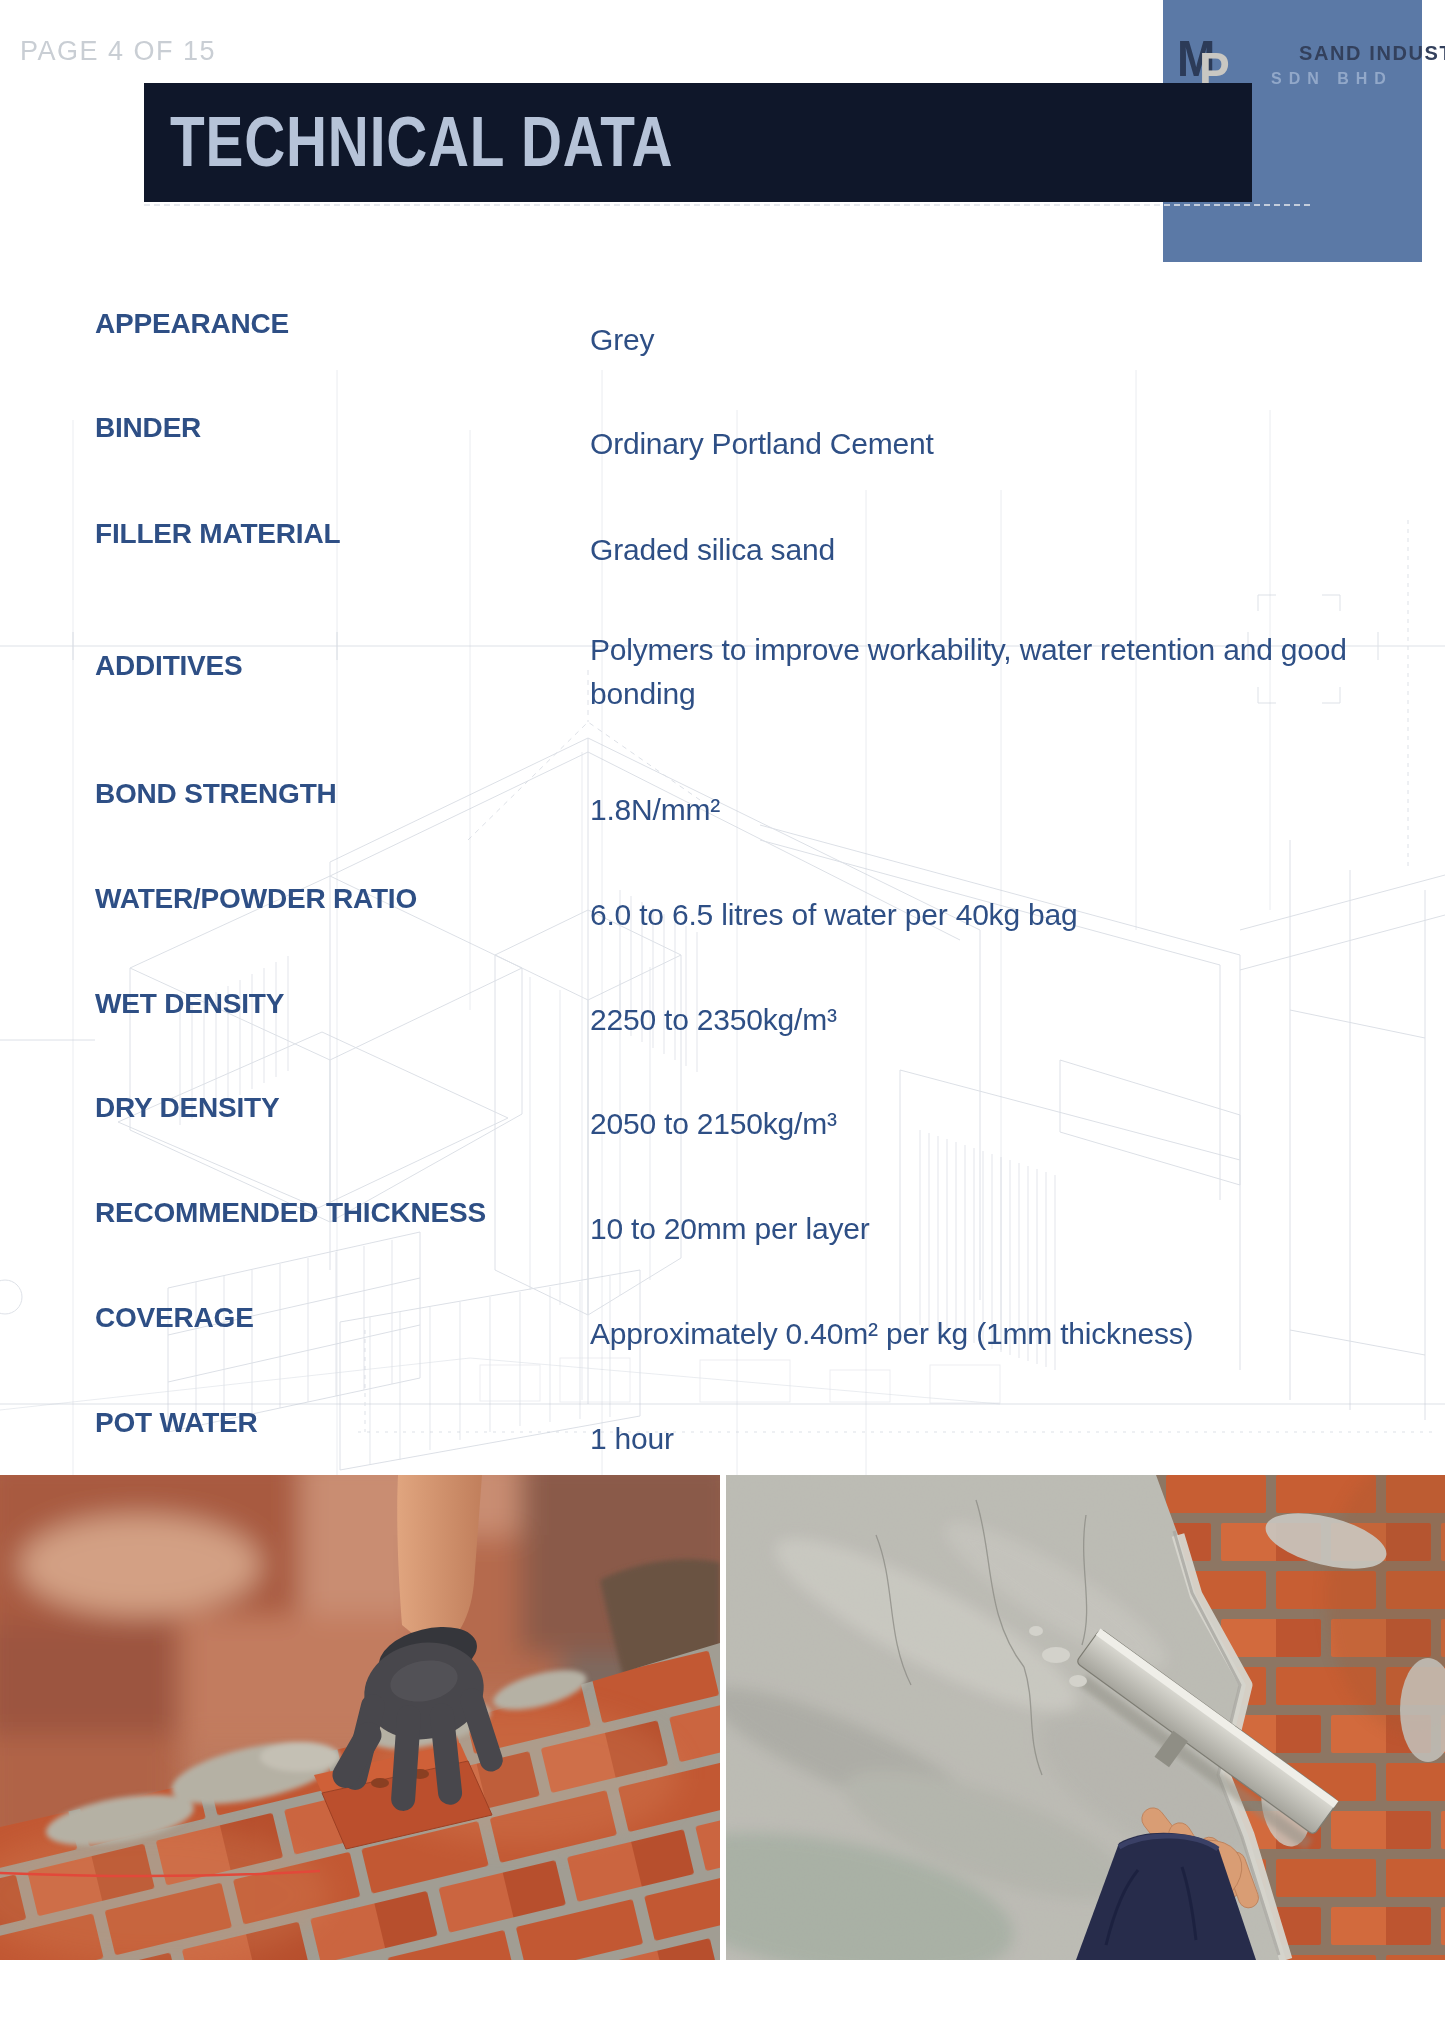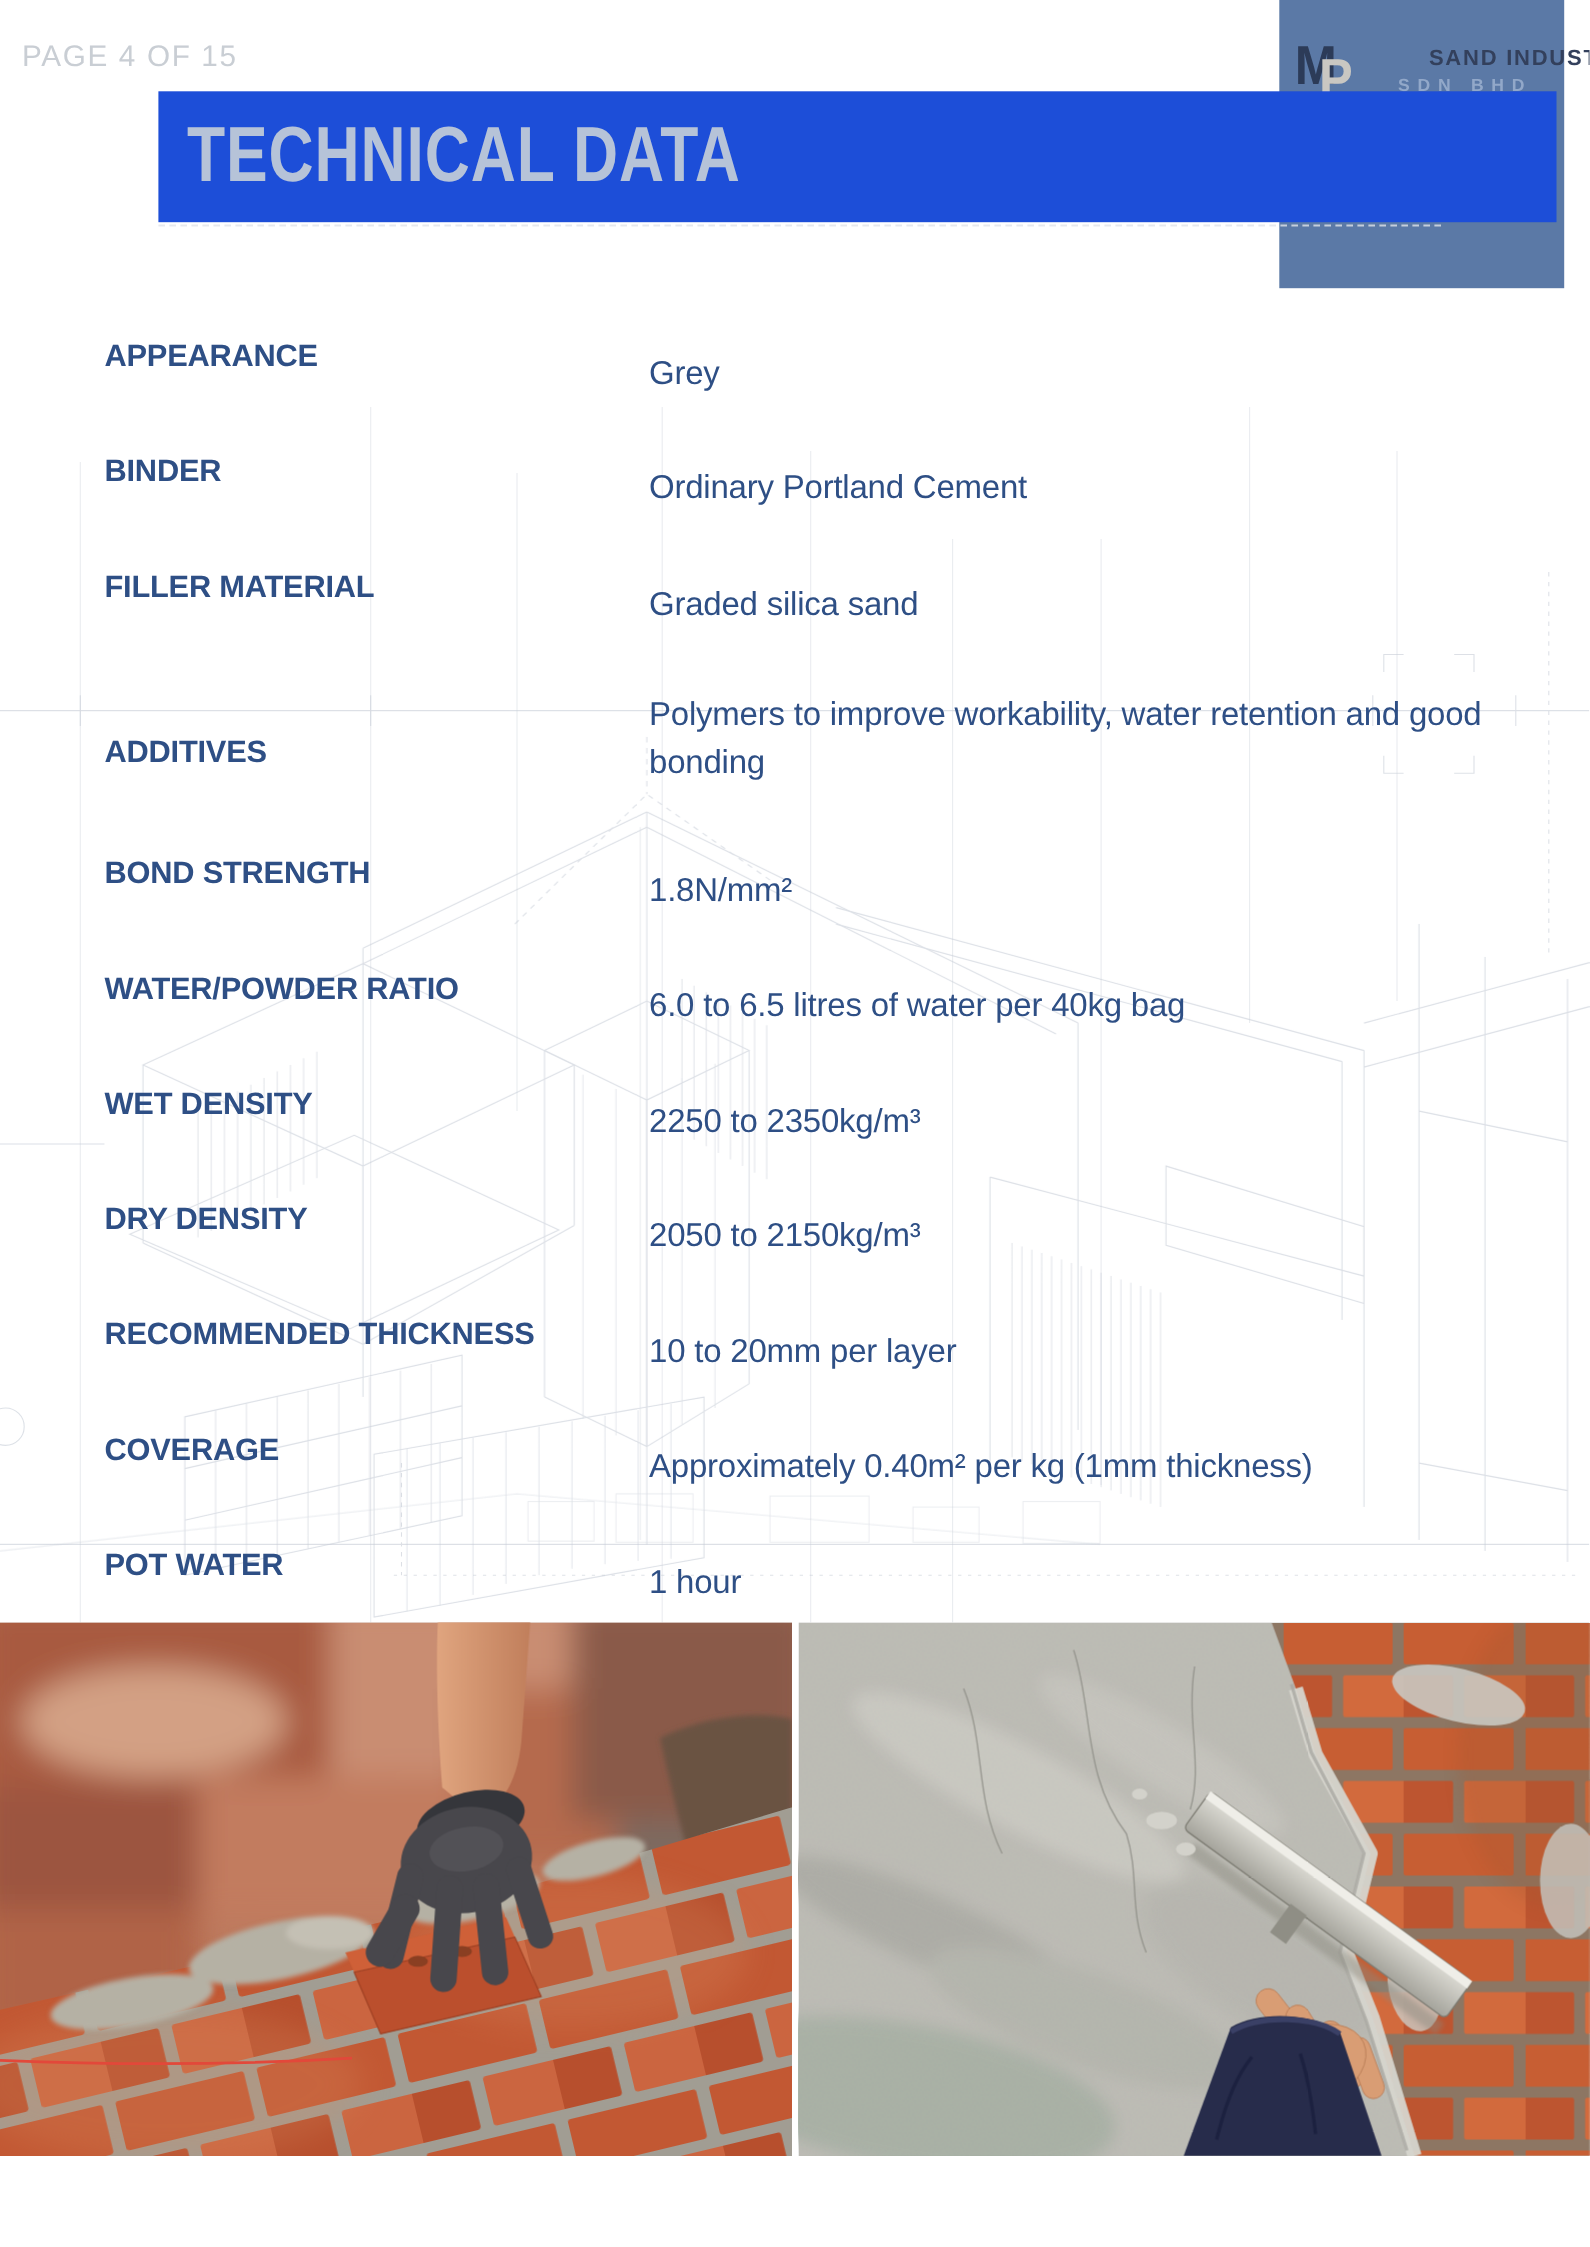--- a/index.html
+++ b/index.html
@@ -10,35 +10,35 @@
   
   #page-indicator{left:20px;top:36px;font-size:27px;letter-spacing:1.5px;color:#c9ced4;font-weight:400;}
   #brand-panel{left:1163px;top:0;width:259px;height:262px;background:#5b79a6;}
   #logo{left:14px;top:30px;width:230px;height:60px;}
   #logo-m{position:absolute;left:0;top:0;font-size:50px;font-weight:700;color:#2c3b58;transform:scaleX(.92);transform-origin:left top;}
   #logo-p{position:absolute;left:22px;top:12px;font-size:50px;font-weight:700;color:#c9c7c2;transform:scaleX(.92);transform-origin:left top;}
   #brand-words{position:absolute;left:94px;top:12px;}
   #brand-company{font-size:20px;font-weight:700;letter-spacing:1.6px;color:#33405c;white-space:nowrap;margin-left:28px;}
   #brand-suffix{margin-top:5px;font-size:16px;font-weight:700;letter-spacing:7px;color:#92a8c9;white-space:nowrap;}
 
-  #title-banner{left:144px;top:83px;width:1271px;height:119px;background:#1d4ed8;}
+  #title-banner{left:144px;top:83px;width:1108px;height:119px;background:#0f172a;}
   #page-title{position:absolute;left:26px;top:50%;transform:translateY(-52%) scaleX(.8);transform-origin:left center;
               font-size:71px;font-weight:700;letter-spacing:1px;color:#b6c3d8;white-space:nowrap;}
   #banner-underline{left:144px;top:204px;width:1166px;height:0;border-top:2px dashed #e0e4ea;opacity:.8;}
 
   
   #spec-table{left:0;top:0;width:1445px;height:1475px;z-index:2;}
   .spec-row{position:absolute;left:0;width:1445px;}
   .spec-label{position:absolute;left:95px;top:2px;font-size:28px;font-weight:700;color:#2e4f85;letter-spacing:-.2px;white-space:nowrap;}
   .spec-value{position:absolute;left:590px;top:0;width:770px;font-size:30px;font-weight:400;color:#2e4f85;letter-spacing:-.2px;line-height:44px;margin-top:12px;}
   .spec-row:nth-of-type(1){top:306px;}
   .spec-row:nth-of-type(2){top:410px;}
   .spec-row:nth-of-type(3){top:516px;}
   .spec-row:nth-of-type(4){top:616px;}
-  .spec-row:nth-of-type(4) .spec-label{top:52px;}
+  .spec-row:nth-of-type(4) .spec-label{top:34px;}
   .spec-row:nth-of-type(5){top:776px;}
   .spec-row:nth-of-type(6){top:881px;}
   .spec-row:nth-of-type(7){top:986px;}
   .spec-row:nth-of-type(8){top:1090px;}
   .spec-row:nth-of-type(9){top:1195px;}
   .spec-row:nth-of-type(10){top:1300px;}
   .spec-row:nth-of-type(11){top:1405px;}
 
   #wireframe{left:0;top:370px;width:1445px;height:1110px;z-index:0;}
 

